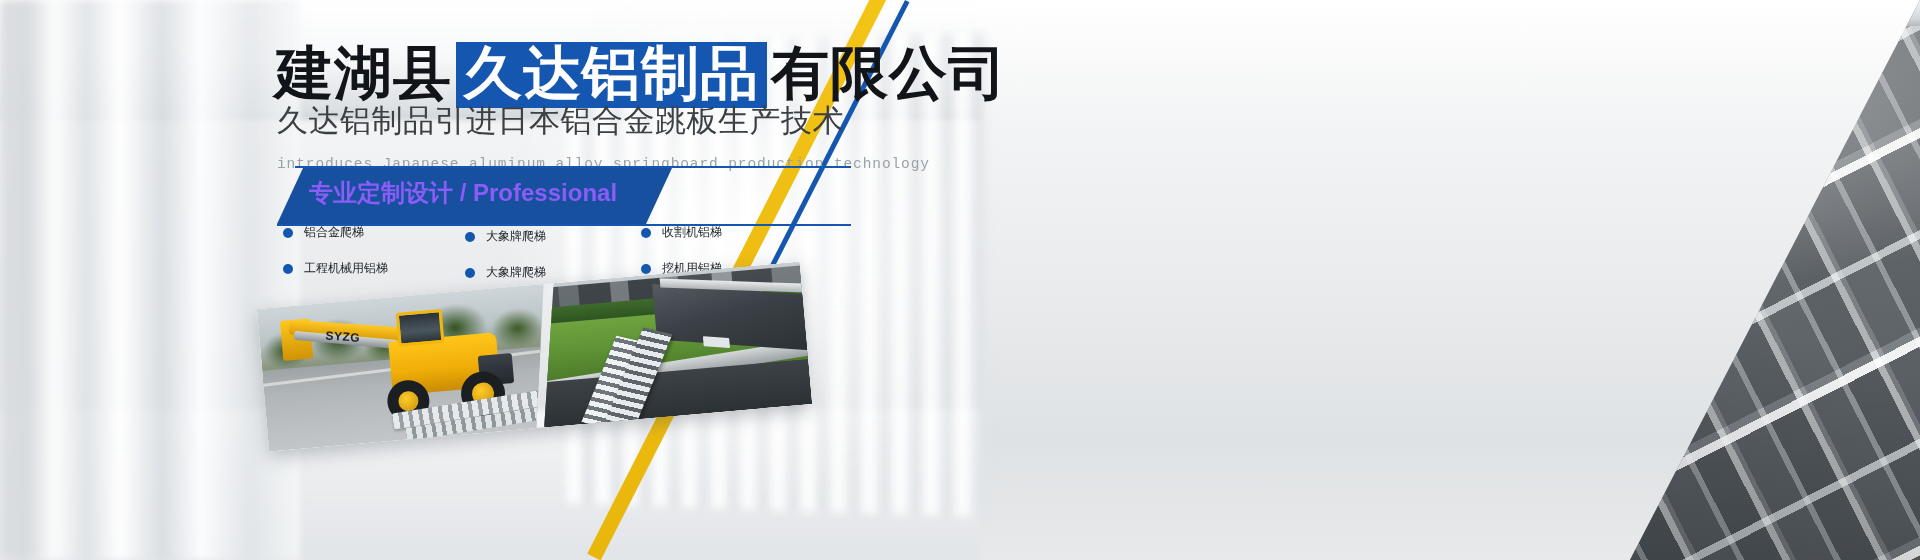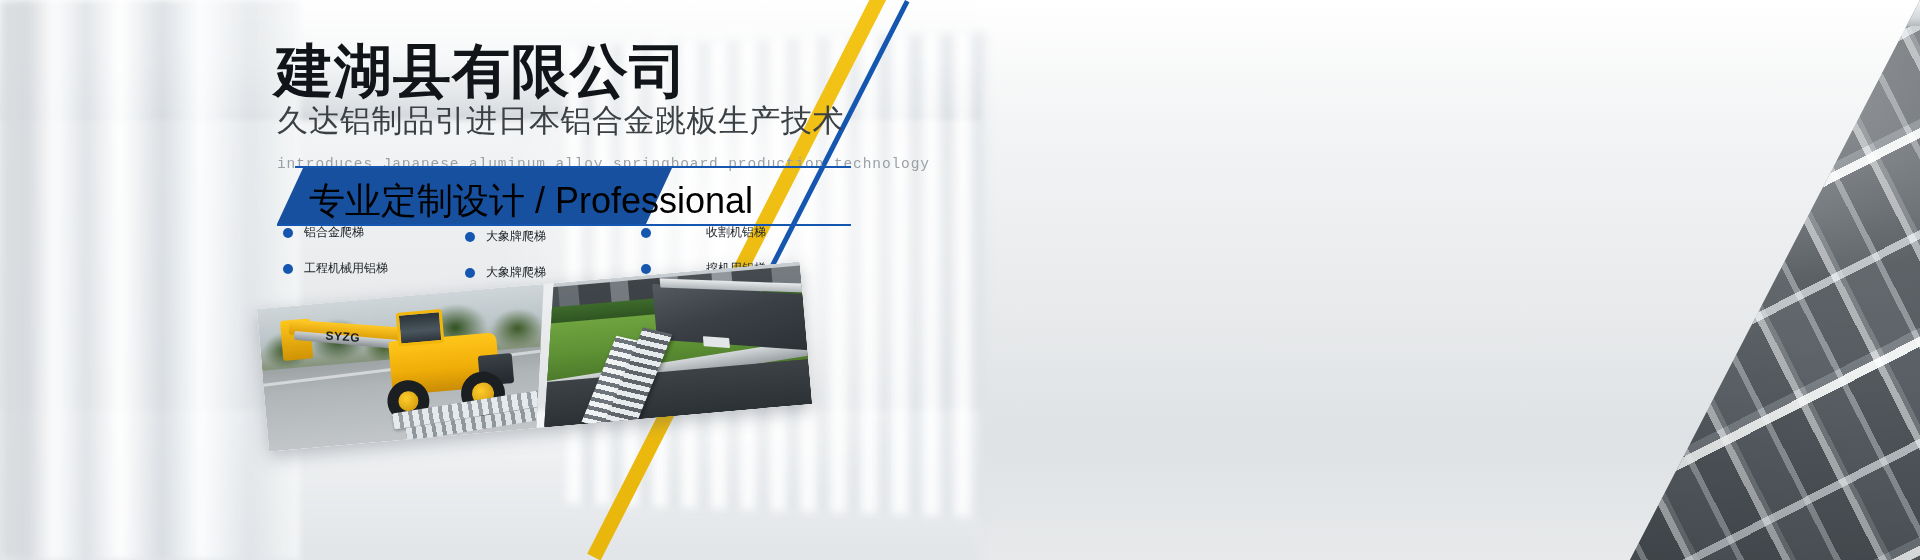--- a/index.html
+++ b/index.html
@@ -186,41 +186,41 @@
   .ribbon-line-bot{
     position:absolute; left:0px; top:58px; width:574px; height:2px; background:#1557b0;
   }
   .ribbon-blue{
     position:absolute; left:0; top:2px; width:395px; height:56px;
     background:#17509e;
     clip-path:polygon(26px 0, 395px 0, 369px 56px, 0 56px);
   }
   .ribbon-text-cn{
     position:absolute; left:32px; top:11px;
-    font-size:36px; color:#000000; white-space:nowrap; letter-spacing:0px;
+    font-size:24px; color:#8b5cf6; white-space:nowrap; letter-spacing:0px;font-weight:bold;
   }
   .ribbon-text-en{
     position:absolute; left:370px; top:11px;
     font-size:32px; color:#1557b0; white-space:nowrap;
   }
 
   
   .bullets{ position:absolute; left:283px; top:212px; width:620px; }
   .bullet-row{ display:flex; margin-bottom:11px; }
   .bullet{
     display:flex; align-items:center; white-space:nowrap;
     font-size:12px; color:#20262b;
   }
   .bullet .dot{
     width:10px; height:10px; border-radius:50%;
     background:#1557b0; margin-right:11px; flex:0 0 auto;
   }
   .bullet.c1{ width:182px; }
   .bullet.c2{ width:176px;margin-top:8px; }
-  .bullet.c3{ width:auto;gap:44px; }
+  .bullet.c3{ width:auto; }
 
   
   .photos{
     position:absolute; left:262px; top:277px;
     width:545px; height:143px;
     transform:rotate(-5deg);
     overflow:hidden;
   }
   .photo{
     position:absolute; top:0; height:143px; overflow:hidden;
@@ -368,20 +368,21 @@
       <i></i>
     </div>
   <div class="divider-yellow">
       <i></i>
     </div>
 
   <div class="content">
 
     <div class="title">
       <span>建湖县</span>
+      <span class="hl">久达铝制品</span>
       <span>有限公司</span>
     </div>
 
     <div class="subtitle-cn">久达铝制品引进日本铝合金跳板生产技术</div>
     <div class="subtitle-en">introduces Japanese aluminum alloy springboard production technology</div>
 
     <div class="ribbon-wrap">
       <div class="ribbon-line-top"></div>
       <div class="ribbon-blue"></div>
       <div class="ribbon-text-cn">专业定制设计 / Professional</div>

